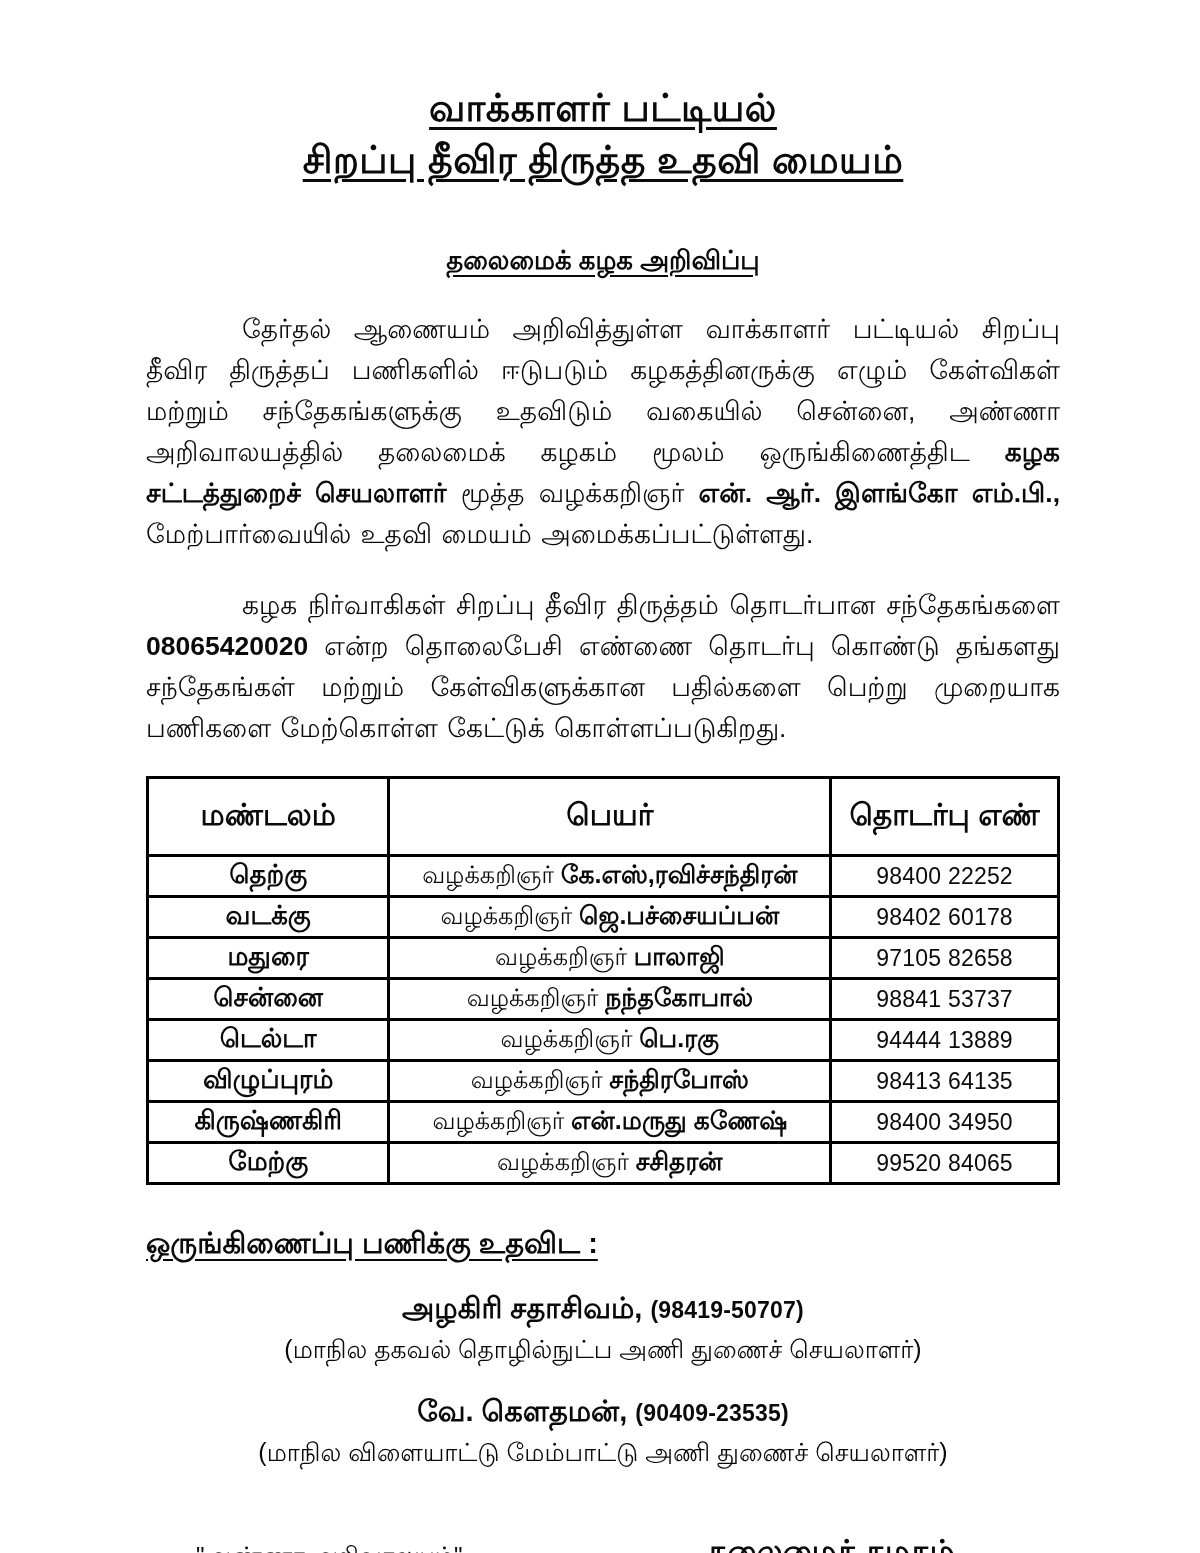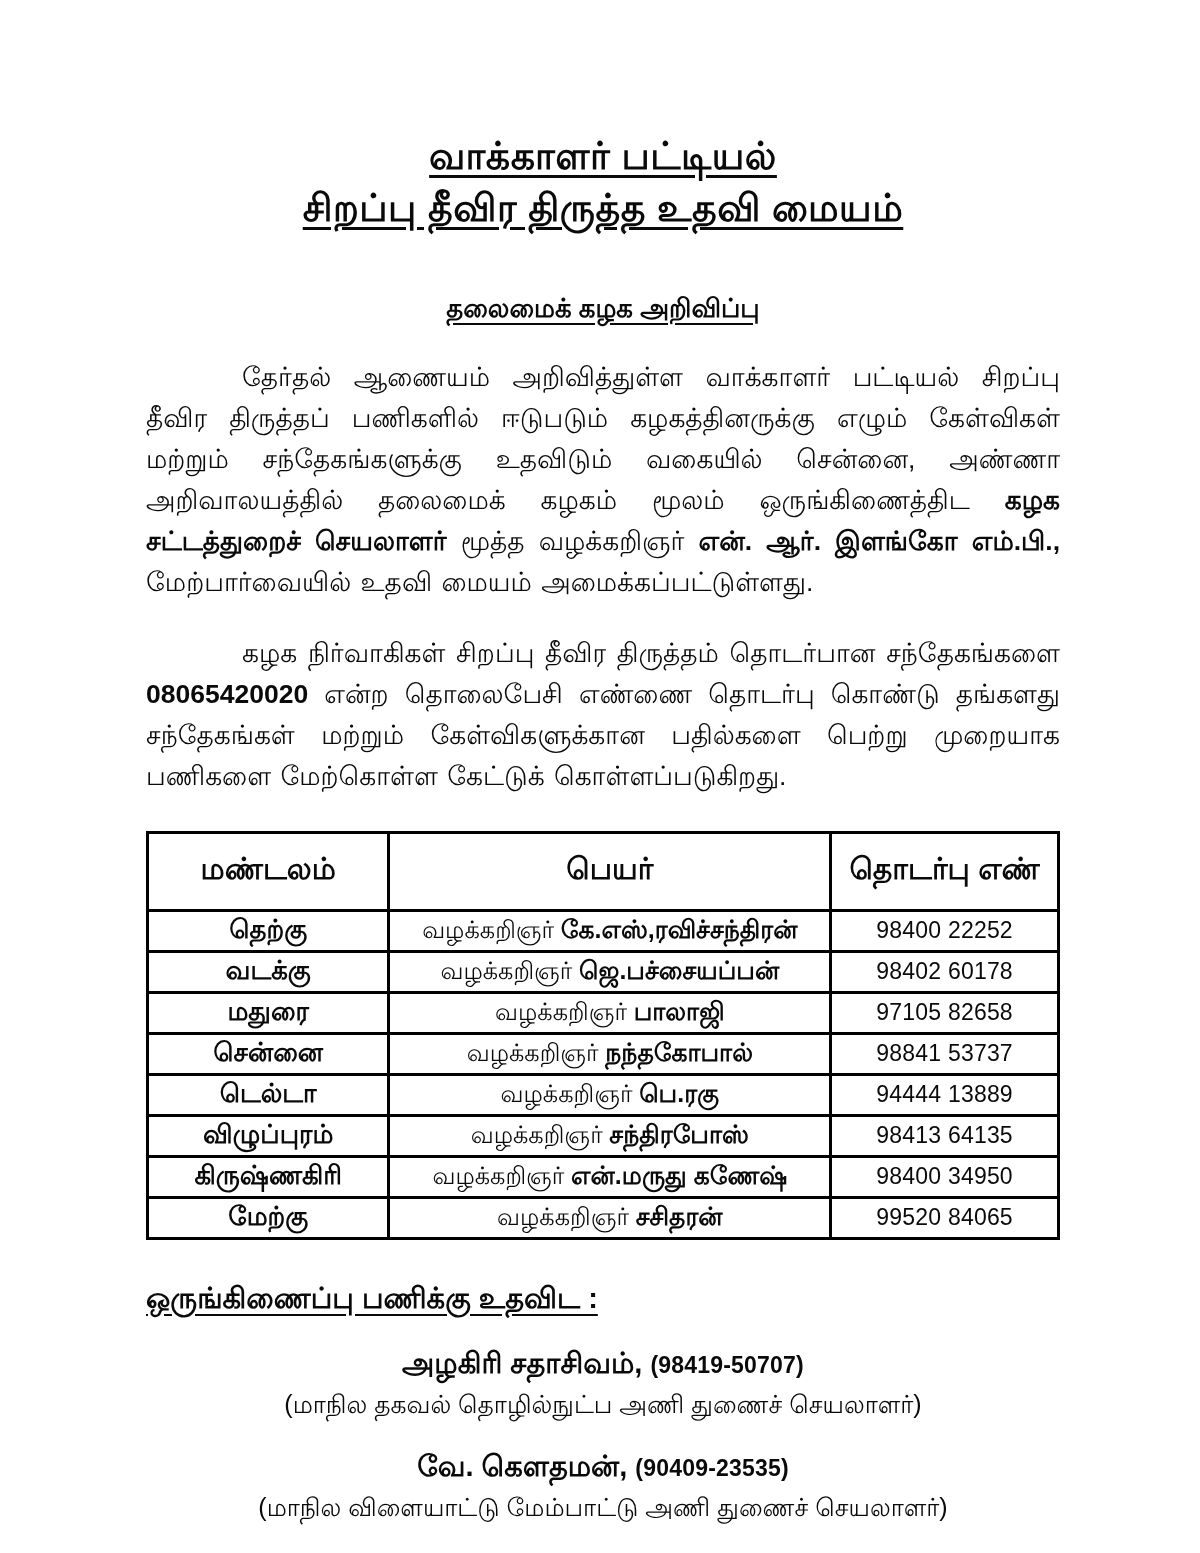--- a/index.html
+++ b/index.html
@@ -19,21 +19,20 @@
     overflow: hidden;
   }
 
   
   .doc-title {
     text-align: center;
     font-weight: bold;
     font-size: 38px;
     line-height: 1.38;
     letter-spacing: 0.5px;
-    margin-top: 48px;
   }
   .doc-title .tline { text-decoration: underline; text-underline-offset: 6px; }
 
   .announce-heading {
     margin-top: 58px;
     text-align: center;
     font-weight: bold;
     font-size: 26px;
   }
   .announce-heading .tline { text-decoration: underline; text-underline-offset: 6px; }
@@ -45,21 +44,21 @@
     line-height: 1.55;
     text-align: justify;
     text-indent: 96px;
     word-spacing: 2px;
   }
   .para .b { font-weight: bold; }
 
   
   table.contact-table {
     width: 100%;
-    margin-top: 33px;
+    margin-top: 26px;
     border-collapse: collapse;
     table-layout: fixed;
   }
   .contact-table th, .contact-table td {
     border: 3px solid #000;
     text-align: center;
     vertical-align: middle;
     padding: 2px 6px;
   }
   .contact-table th {

